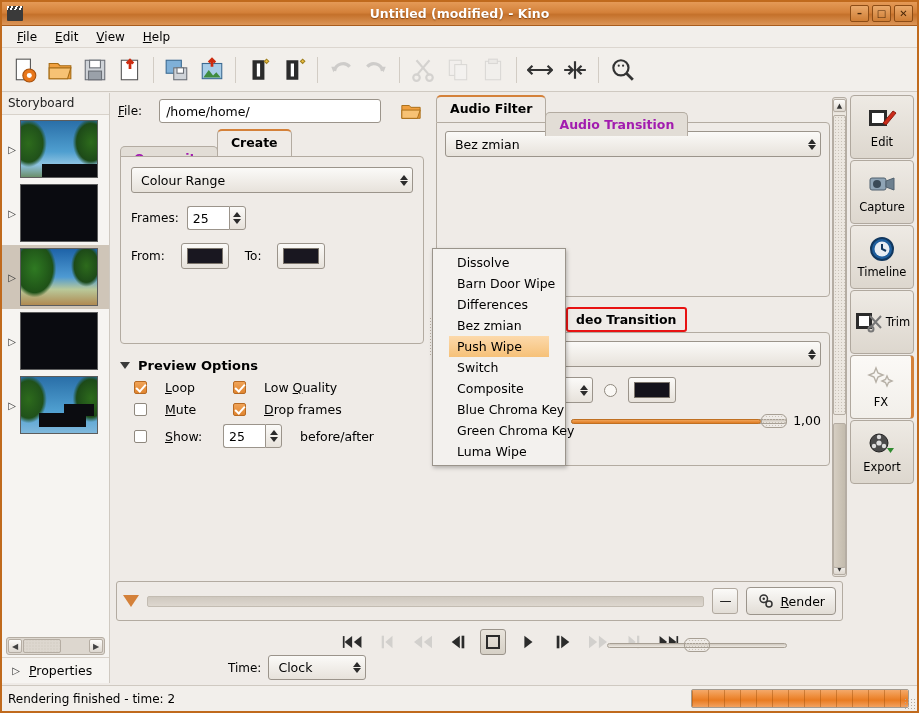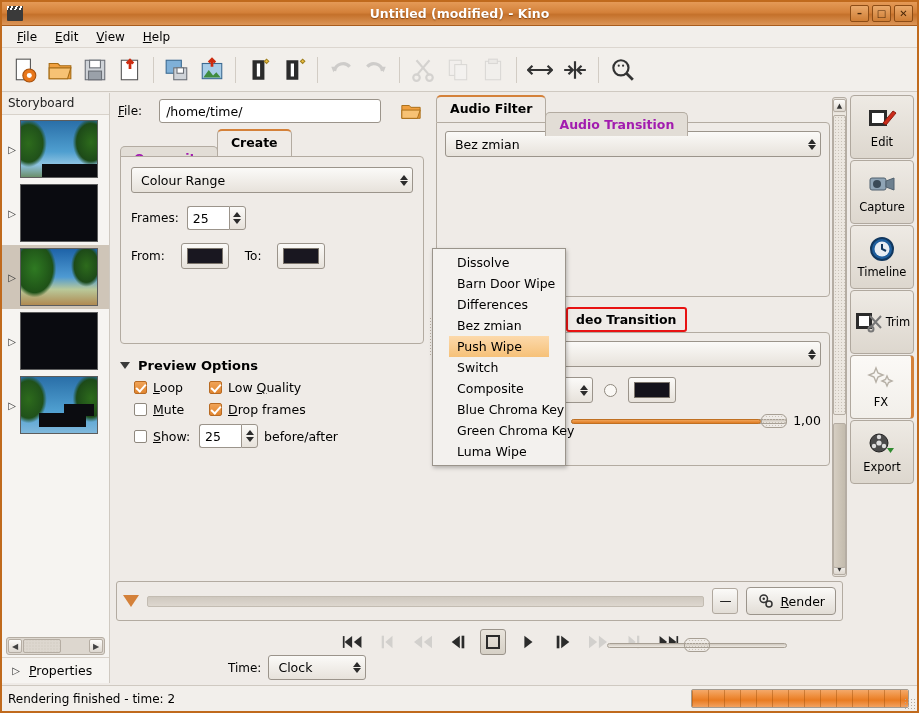--- a/index.html
+++ b/index.html
@@ -152,21 +152,21 @@
     background:linear-gradient(to bottom,#fbfaf8,#e7e2db); display:flex;
     align-items:center; justify-content:center; }
   .swatch { width:36px;height:16px; border:1px solid #7c756c; }
 
   
   .prevopts { margin:14px 0 0 6px; }
   .po-head { display:flex; align-items:center; gap:8px; font-weight:bold; font-size:13px; }
   .tri { width:0;height:0;border-left:5px solid transparent;border-right:5px solid transparent;
     border-top:7px solid #3a3a3a; }
   .po-rows { margin:7px 0 0 14px; }
-  .po-row { display:flex; align-items:center; gap:6px; margin-bottom:7px; }
+  .po-row { display:flex; align-items:center; gap:18px; margin-bottom:7px; }
   .cb { width:13px;height:13px;border:1px solid #8f887e;border-radius:2px;background:#fff;
     position:relative; flex:none;}
   .cb.on { background:linear-gradient(to bottom,#f0a357,#e08530); border-color:#b86a22; }
   .cb.on::after { content:"";position:absolute;left:3px;top:0px;width:4px;height:8px;
     border:solid #fff; border-width:0 2px 2px 0; transform:rotate(42deg); }
   .po-lab { font-size:12.5px; min-width:40px; }
 
   
   .rp-inner { flex:1; display:flex; flex-direction:column; }
   .tabbody2 { border:1px solid #b3aba1; background:#efebe7; flex:1; padding:8px;
@@ -420,21 +420,21 @@
       </div>
     </div>
 
     <div class="main">
       <div class="panes">
 
         <div class="pane leftpane">
           <div class="filerow">
             <span class="lbl"><u>F</u>ile:</span>
             <div class="txtin" style="width:225px">
-              <span>/home/time/</span>
+              <span>/home/home/</span>
             </div>
             <div class="folderbtn">
               <svg width="24" height="22" viewBox="0 0 24 24">
                   <path d="M2 6h8l2 2h10v12H2z" fill="#f0a040" stroke="#a66b14"></path>
                   <path d="M2 11h20l-3 9H2z" fill="#f7c274" stroke="#a66b14"></path>
                 </svg>
             </div>
           </div>
 
           <div class="tabs">

